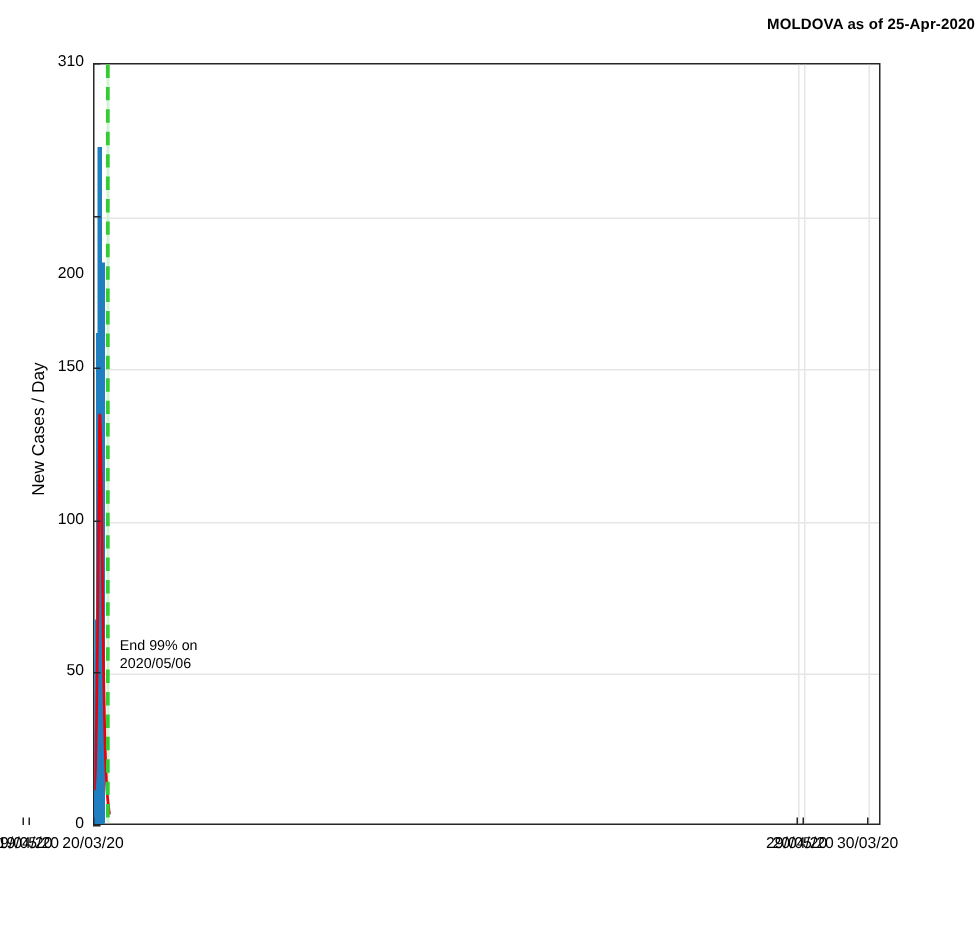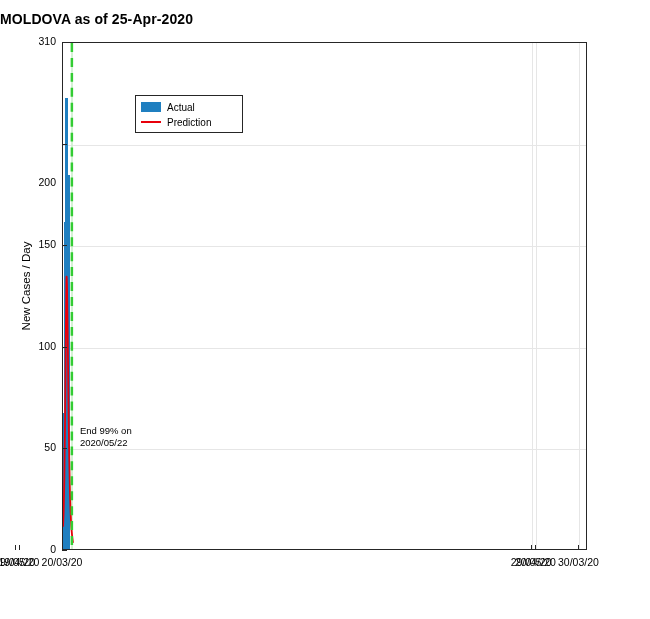--- a/index.html
+++ b/index.html
@@ -18,22 +18,22 @@
     position: relative;
     width: 650px;
     height: 619px;
   }
   
   .title-line1 {
     position: absolute;
     left: 0;
     top: 11px;
     width: 650px;
-    text-align: left;
-    font-size: 14px;
+    text-align: right;
+    font-size: 10px;
     font-weight: bold;
     letter-spacing: 0.1px;
   }
   .title-line2 {
     position: absolute;
     left: 0;
     top: 29px;
     width: 650px;
     text-align: center;
     font-size: 11.5px;
@@ -240,32 +240,22 @@
     <svg id="pred-svg" preserveAspectRatio="none" viewBox="0 0 525 508">
         <path d="M 0.00 485.65 C 0.12 482.94, 0.47 477.86, 0.71 469.39 C 0.94 460.93, 1.18 450.77, 1.41 434.85 C 1.65 418.93, 1.89 397.26, 2.12 373.89 C 2.36 350.52, 2.62 317.33, 2.83 294.64 C 3.04 271.95, 3.18 245.53, 3.39 237.74 C 3.61 229.95, 3.86 237.74, 4.10 247.90 C 4.34 258.06, 4.57 279.74, 4.81 298.70 C 5.04 317.67, 5.28 342.39, 5.51 361.70 C 5.75 381.00, 5.99 399.97, 6.22 414.53 C 6.46 429.09, 6.69 439.59, 6.93 449.07 C 7.16 458.55, 7.40 465.33, 7.64 471.42 C 7.87 477.52, 8.11 481.92, 8.34 485.65 C 8.58 489.37, 8.77 491.07, 9.05 493.78 C 9.33 496.49, 9.87 500.55, 10.04 501.90" fill="none" stroke="#e8000b" stroke-width="1.8"></path>
       </svg>
     <svg id="vline-svg" preserveAspectRatio="none" viewBox="0 0 525 508">
         <line x1="8.907891193105305" x2="8.907891193105305" y1="0" y2="508" stroke="#33cc33" stroke-width="2.5" stroke-dasharray="9,6"></line>
       </svg>
 
     <div class="annot" id="annot-97" style="left: -52.5061px; top: 349.504px;">End 97% on
 2020/05/12</div>
     <div class="annot" id="annot-99" style="left: 16.9079px; top: 382.016px;">End 99% on
-2020/05/22</div>
-
-    <div id="legend">
-      <div class="legend-row">
-        <span class="legend-swatch-bar"></span>
-        <span class="legend-text">Actual</span>
-      </div>
-      <div class="legend-row">
-        <span class="legend-swatch-line"></span>
-        <span class="legend-text">Prediction</span>
-      </div>
-    </div>
+2020/05/06</div>
+
   </div>
 
   <div id="ticks-layer">
       <div class="tick-x" style="left: 62px; top: 545px;"></div>
       <div class="tick-x" style="left: 578.4px; top: 545px;"></div>
       <div class="tick-x" style="left: 14.6px; top: 545px;"></div>
       <div class="tick-x" style="left: 531.1px; top: 545px;"></div>
       <div class="tick-x" style="left: 18.9px; top: 545px;"></div>
       <div class="tick-x" style="left: 535.4px; top: 545px;"></div>
       <div class="tick-y" style="left: 62px; top: 550px;"></div>

